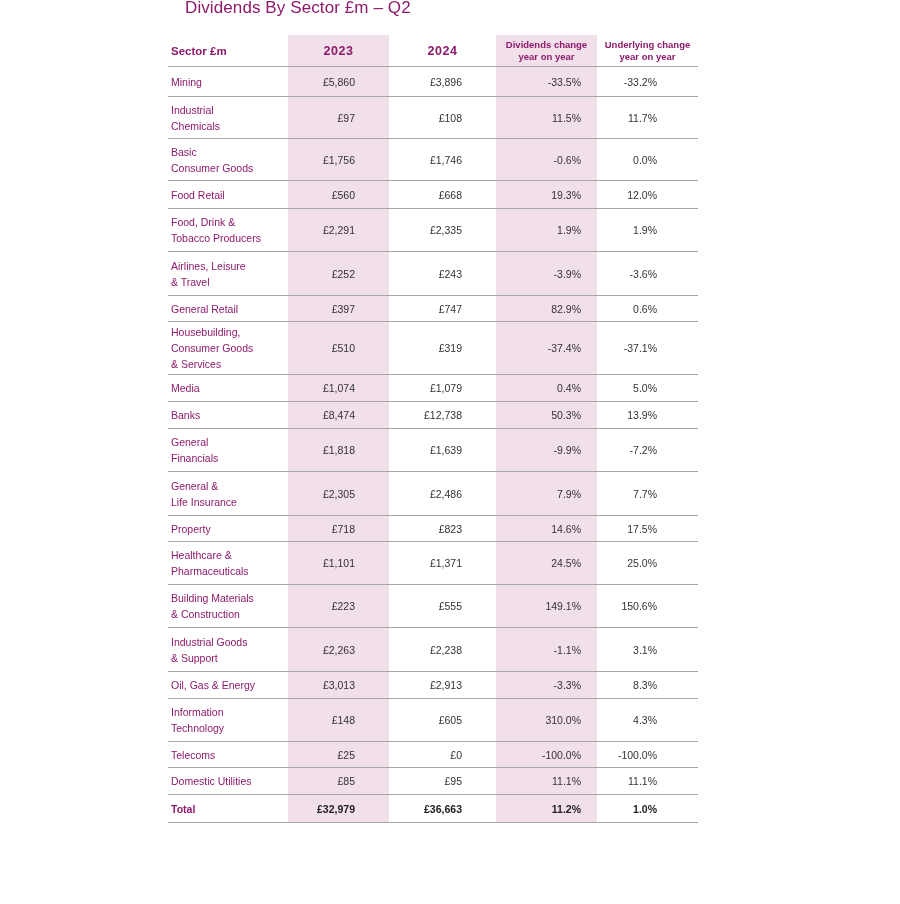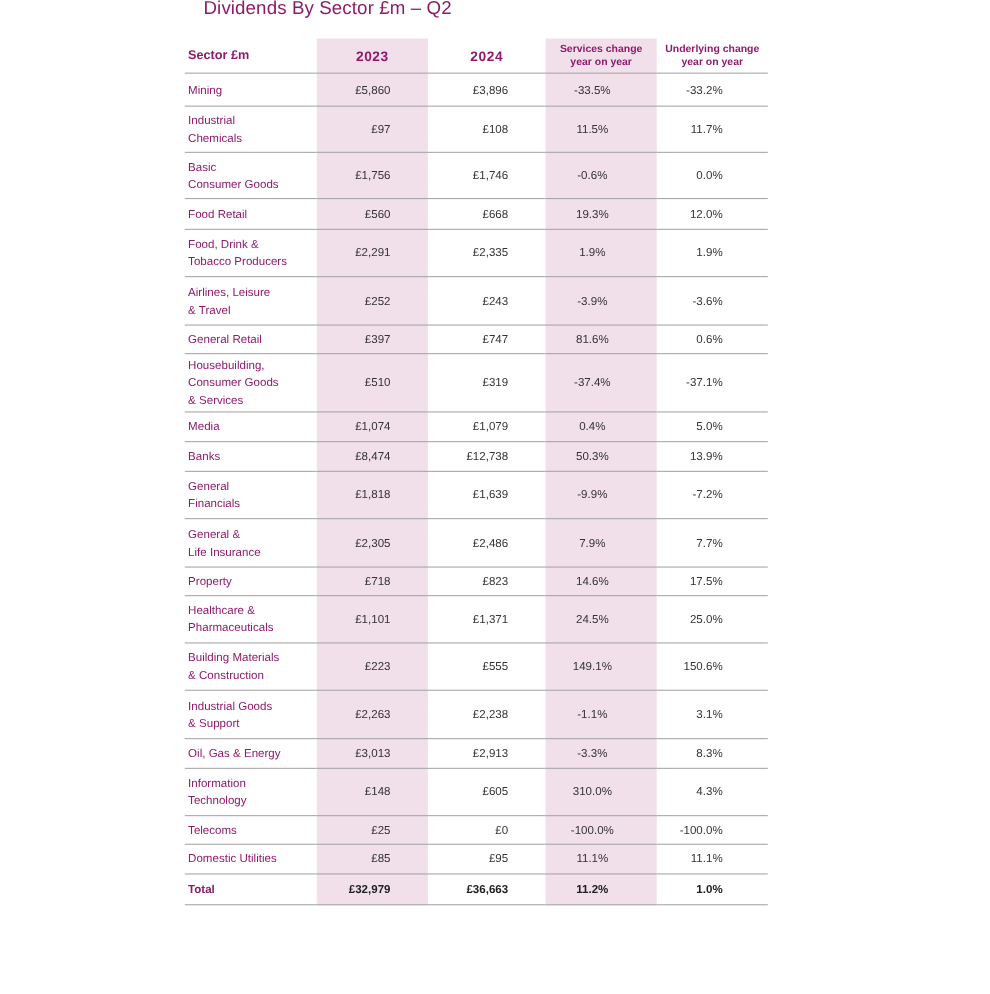--- a/index.html
+++ b/index.html
@@ -19,21 +19,21 @@
        height: 31px; padding: 0; border-bottom: 1px solid #a8a8a8; }
   th.sector-h { text-align: left; font-size: 11.5px; padding-left: 3px; }
   th.year { font-size: 12.5px; letter-spacing: 0.5px; }
   th.small { font-size: 9.5px; line-height: 12px; }
   td { font-size: 10.5px; color: #333; padding: 0; border-bottom: 1px solid #a8a8a8;
        vertical-align: middle; }
   td.sector { color: #8e1a6b; padding-left: 3px; font-size: 10.5px; line-height: 16px; }
   td.num { text-align: right; }
   td.y23 { padding-right: 34px; }
   td.y24 { padding-right: 34px; }
-  td.head { padding-right: 16px; text-align: center; }
+  td.head { padding-right: 16px; }
   td.under { padding-right: 41px; }
   tr.total td { font-weight: bold; color: #222; }
   tr.total td.sector { color: #8e1a6b; }
   tr.total td { height: 27px; }
 </style>
 </head>
 <body>
 
 <h1 class="title">Dividends By Sector £m – Q2</h1>
 
@@ -47,21 +47,21 @@
         <col class="c-y24">
         <col class="c-head">
         <col class="c-under">
     </colgroup>
     <thead>
       <tr>
         <th class="sector-h">Sector £m</th>
         <th class="year">2023</th>
         <th class="year">2024</th>
         <th class="small">
-          <div>Services change</div>
+          <div>Dividends change</div>
           <div>year on year</div>
         </th>
         <th class="small">
           <div>Underlying change</div>
           <div>year on year</div>
         </th>
       </tr>
     </thead>
     <tbody id="rows">
         <tr style="height: 30px;">
@@ -121,21 +121,21 @@
           <td class="num y24">£243</td>
           <td class="num head">-3.9%</td>
           <td class="num under">-3.6%</td>
         </tr>
         <tr style="height: 26px;">
           <td class="sector">
             <div>General Retail</div>
           </td>
           <td class="num y23">£397</td>
           <td class="num y24">£747</td>
-          <td class="num head">81.6%</td>
+          <td class="num head">82.9%</td>
           <td class="num under">0.6%</td>
         </tr>
         <tr style="height: 53px;">
           <td class="sector">
             <div>Housebuilding,</div>
             <div>Consumer Goods</div>
             <div>&amp; Services</div>
           </td>
           <td class="num y23">£510</td>
           <td class="num y24">£319</td>

